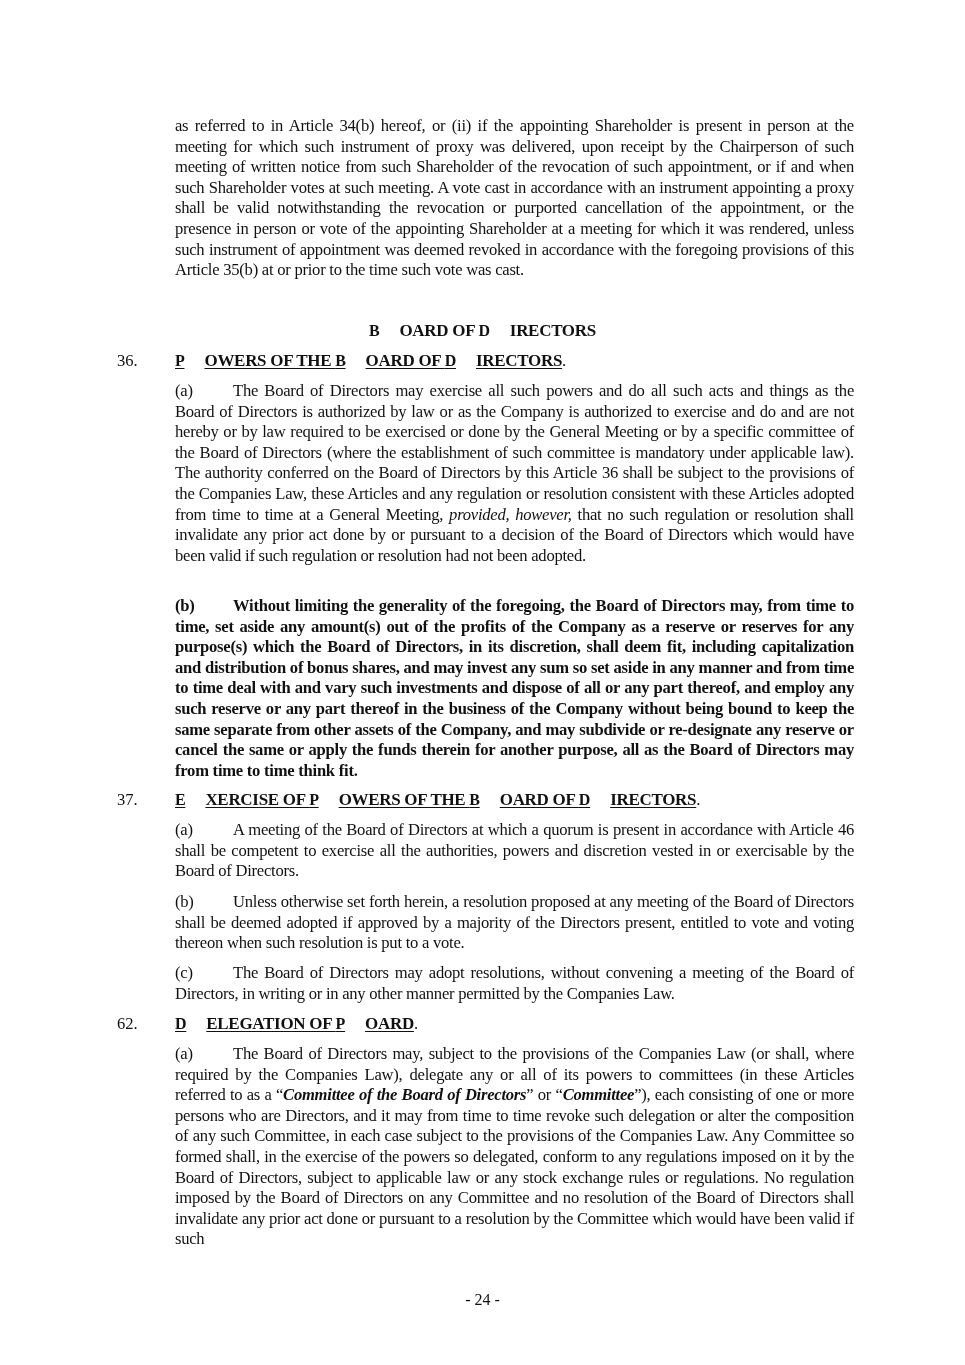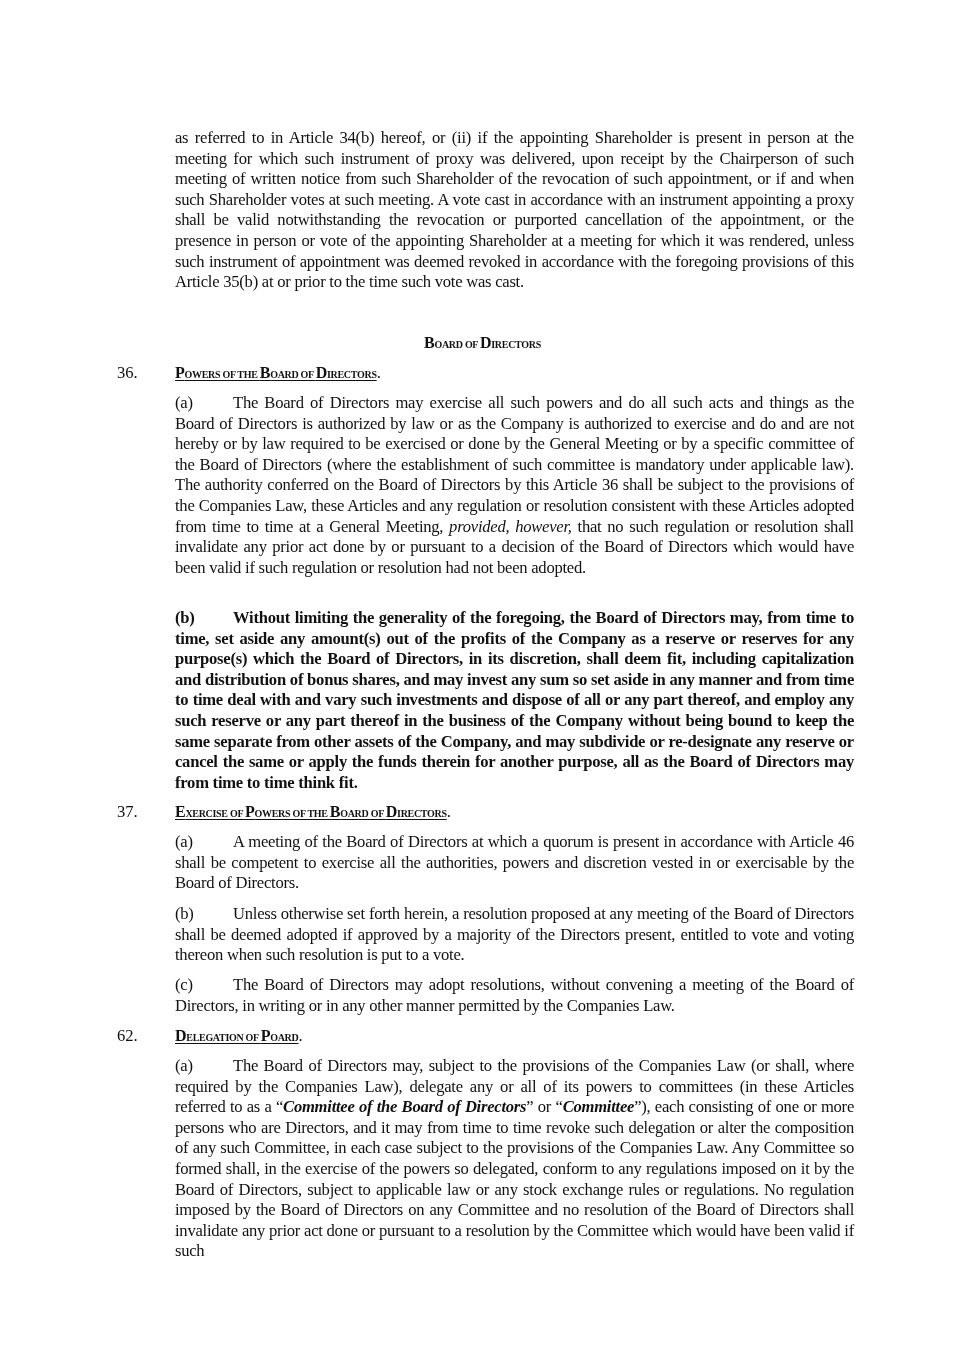--- a/index.html
+++ b/index.html
@@ -12,21 +12,21 @@
     height: 1365px;
     position: relative;
     overflow: hidden;
     font-family: "Liberation Serif", "DejaVu Serif", serif;
     color: #111111;
     font-size: 16.6px;
     line-height: 20.6px;
   }
   .page {
     position: absolute;
-    left: 0; top: 12px;
+    left: 0; top: 0;
     width: 965px;
     height: 1046px;
   }
   .block {
     position: absolute;
     left: 175px;
     width: 679px;
     text-align: justify;
     text-align-last: left;
     letter-spacing: -0.25px;
@@ -39,21 +39,21 @@
   .section-heading {
     position: absolute;
     left: 0;
     width: 965px;
     text-align: center;
     font-weight: bold;
     font-size: 16px;
     letter-spacing: -0.3px;
   }
   .sc-big { font-size: 16px; }
-  .sc-small { font-size: 10px; }
+  .sc-small { font-size: 17px; padding-left: 20px; }
   .article-row {
     position: absolute;
     left: 117px;
     width: 740px;
     font-size: 16.6px;
   }
   .article-num {
     position: absolute;
     left: 0;
     top: 0;
@@ -127,14 +127,15 @@
 
   <div class="article-row" style="top:1014px;">
     <span class="article-num">62.</span>
     <span class="article-title"><span class="u"><span class="sc-big">D</span><span class="sc-small">ELEGATION OF </span><span class="sc-big">P</span><span class="sc-small">OARD</span></span><span style="font-weight:normal">.</span></span>
   </div>
 
   <div class="block" style="top:1044px;">
     <span class="para-label">(a)</span><span>The Board of Directors may, subject to the provisions of the Companies Law (or shall, where required by the Companies Law), delegate any or all of its powers to committees (in these Articles referred to as a “</span><span class="defined">Committee of the Board of Directors</span><span>” or “</span><span class="defined">Committee</span><span>”), each consisting of one or more persons who are Directors, and it may from time to time revoke such delegation or alter the composition of any such Committee, in each case subject to the provisions of the Companies Law. Any Committee so formed shall, in the exercise of the powers so delegated, conform to any regulations imposed on it by the Board of Directors, subject to applicable law or any stock exchange rules or regulations. No regulation imposed by the Board of Directors on any Committee and no resolution of the Board of Directors shall invalidate any prior act done or pursuant to a resolution by the Committee which would have been valid if such</span>
   </div>
 
+  <div class="page-number">- 24 -</div>
 
 </div>
 
 </body></html>

